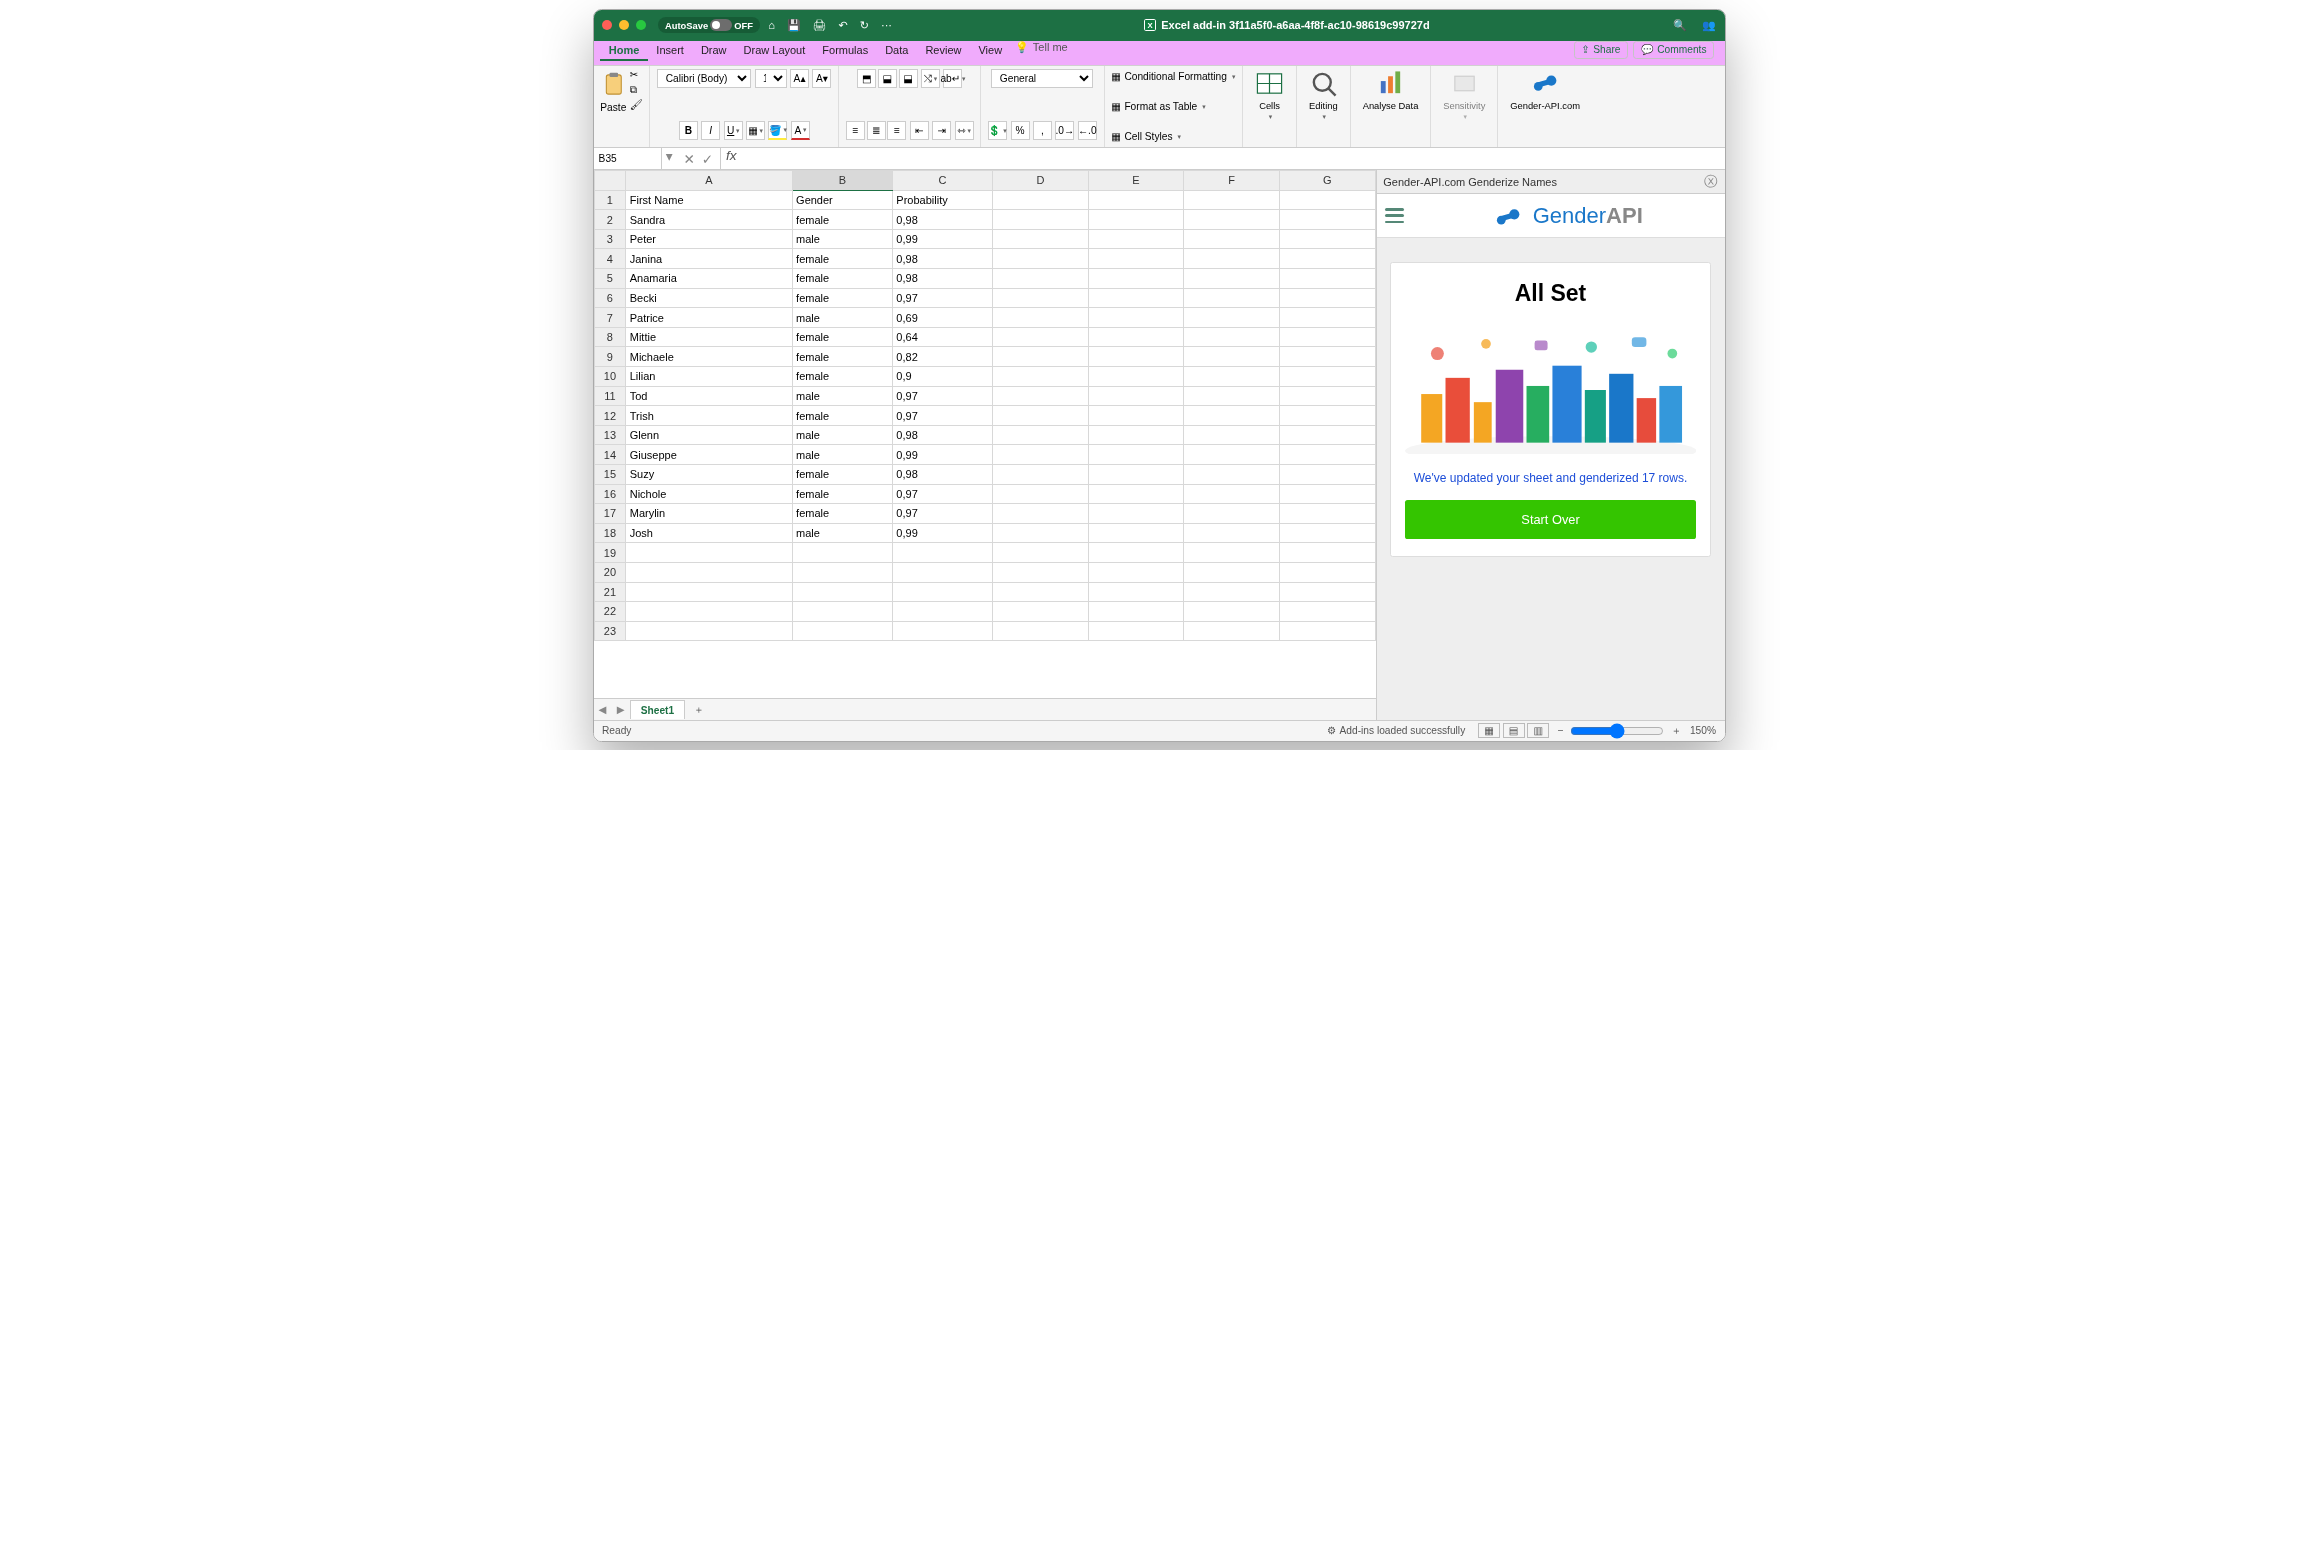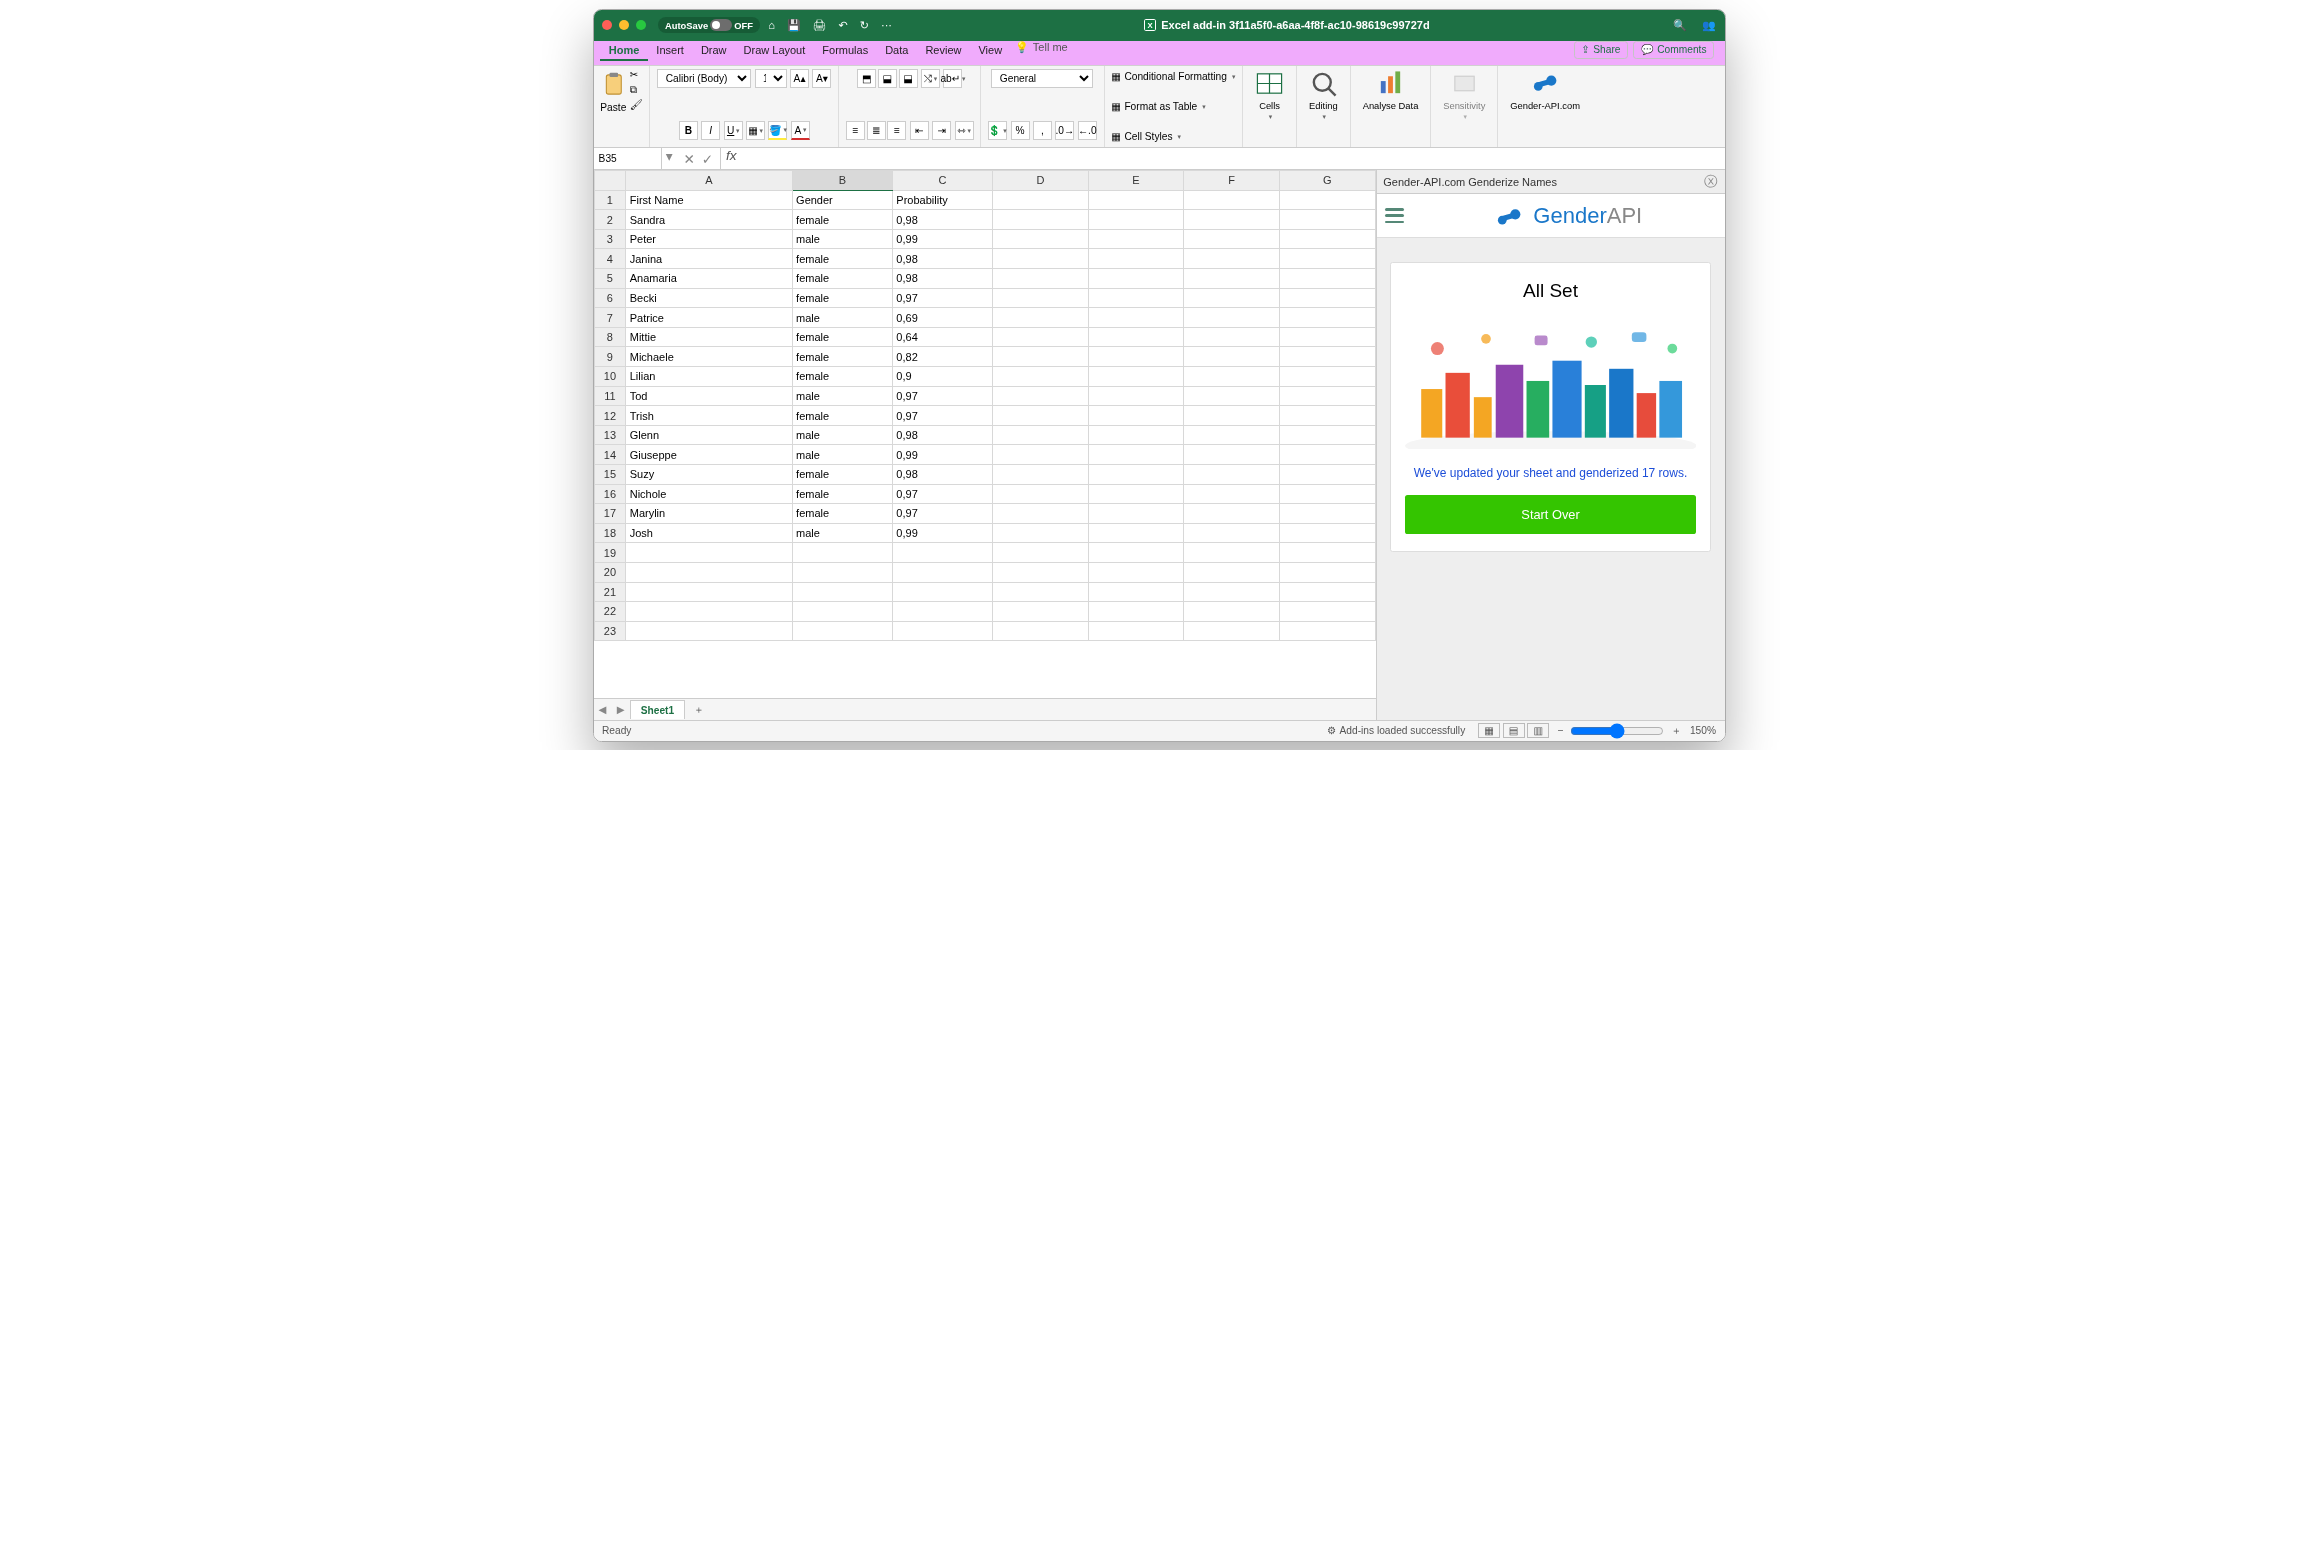--- a/index.html
+++ b/index.html
@@ -75,25 +75,25 @@
 
   
   .panel { width: 349px; border-left: 0.9px solid #ccc; display: flex; flex-direction: column; background: #eee; }
   .panel-hdr { height: 24px; background: #eee; display: flex; align-items: center; padding: 0 6.8px; font-size: 11px; color: #333; border-bottom: 0.9px solid #ccc; }
   .panel-hdr .close { margin-left: auto; color: #888; cursor: pointer; font-size: 13.6px; }
   .panel-top { background: #fff; border-bottom: 0.9px solid #ddd; display: flex; align-items: center; padding: 8.5px; }
   .hamburger { width: 19px; height: 15.3px; display: flex; flex-direction: column; justify-content: space-between; cursor: pointer; margin-right: 17px; }
   .hamburger span { height: 2.6px; background: #4a6; border-radius: 1.7px; background: #15487a; }
   .hamburger span { background: #587; }
   .logo { flex: 1; text-align: center; font-size: 22px; color: #1a77c9; font-weight: 300; }
-  .logo b { color: #888; font-weight: 400; }
+  .logo b { color: #888; font-weight: 700; }
   .logo svg { vertical-align: middle; margin-right: 3.4px; }
   .panel-body { flex: 1; padding: 24px 13.6px; background: #eee; }
   .card { background: #fff; border: 0.9px solid #ddd; border-radius: 2.6px; padding: 17px 13.6px; display: flex; flex-direction: column; align-items: center; }
-  .card h2 { font-size: 19px; font-weight: 400; margin-bottom: 10.2px; text-align: center; }
+  .card h2 { font-size: 23px; font-weight: 700; margin-bottom: 10.2px; text-align: center; }
   .city-illus { width: 100%; height: 128px; margin: 8.5px 0 17px; }
   .card p { font-size: 12px; color: #1d4ed8; text-align: center; margin-bottom: 15.3px; }
   .start-over { width: 100%; background: #34c500; color: #fff; border: none; padding: 12px; font-size: 12.8px; border-radius: 2.6px; cursor: pointer; }
 
   
   .status { height: 20.5px; background: #f5f5f5; border-top: 0.9px solid #ccc; display: flex; align-items: center; font-size: 10.2px; padding: 0 8.5px; color: #555; }
   .status .spacer { flex: 1; }
   .view-btn { width: 22px; height: 15.3px; border: 0.9px solid #bbb; margin-left: 2.6px; display: inline-flex; align-items: center; justify-content: center; cursor: pointer; }
   .zoom-slider { width: 94px; margin: 0 6.8px; }
 </style>

